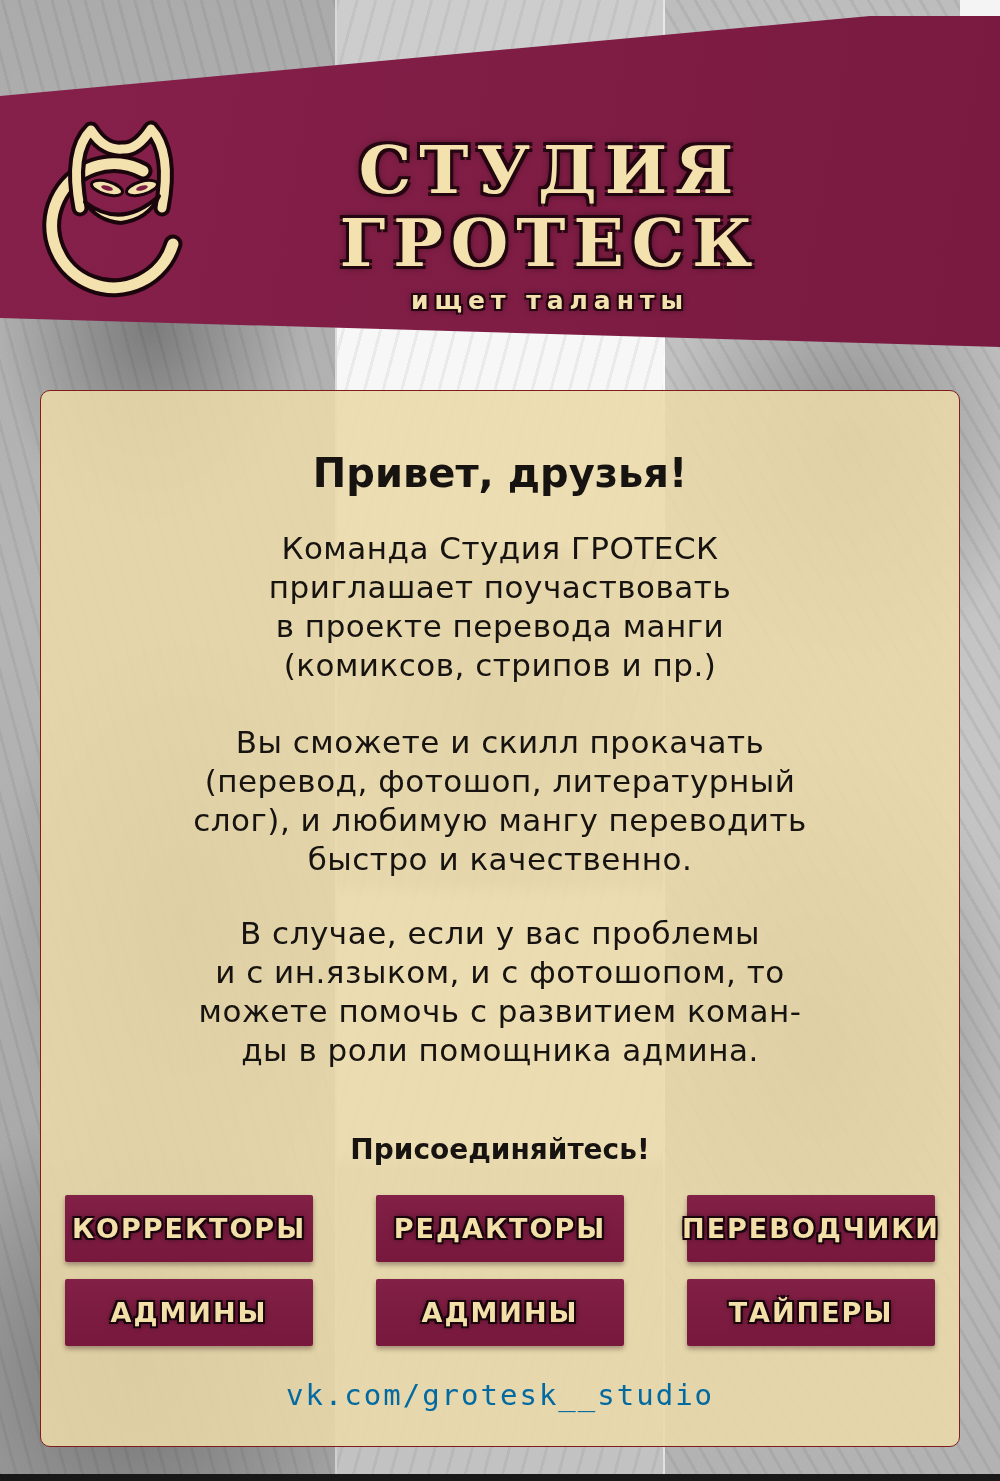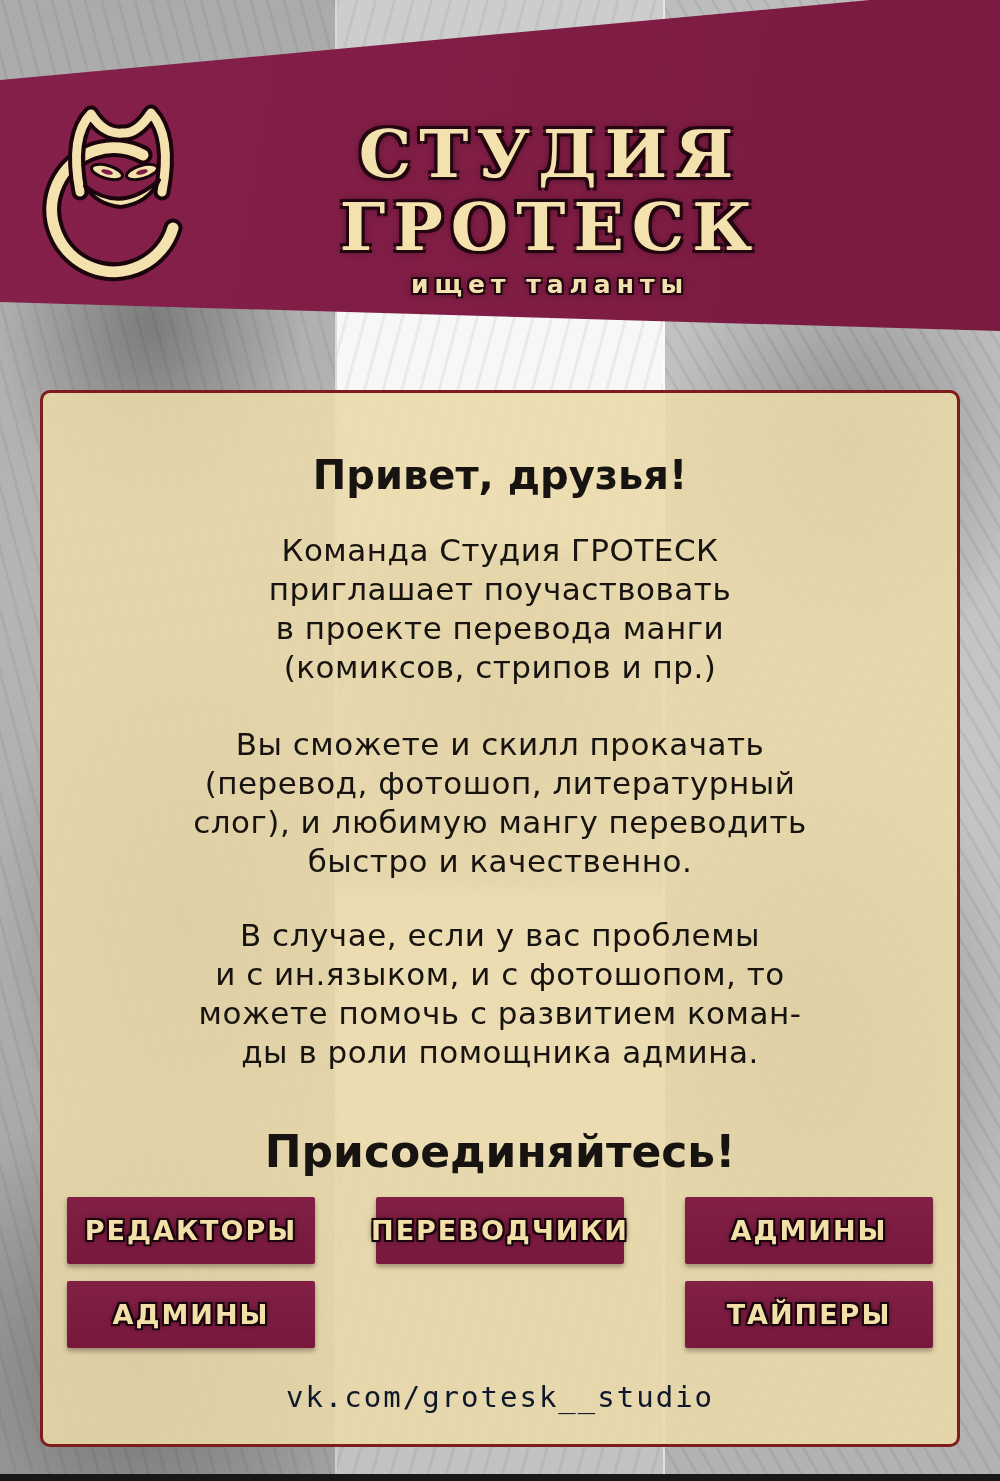--- a/index.html
+++ b/index.html
@@ -41,21 +41,21 @@
   }
   .bg-corner{
     position:absolute; right:0; top:0; width:40px; height:130px;
     background:#f4f4f4;
   }
   .bg-bottom-strip{
     position:absolute; left:0; right:0; bottom:0; height:7px; background:#181818;
   }
   
   .banner{
-    position:absolute; left:0; top:0; width:1000px; height:336px;
+    position:absolute; left:0; top:16px; width:1000px; height:336px;
     background:linear-gradient(100deg,#85204a,#7a1a40);
     clip-path:polygon(0 80px, 870px 0, 1000px 0, 1000px 331px, 0 302px);
     filter:drop-shadow(0 5px 7px rgba(40,0,15,.45));
   }
   .logo{position:absolute; left:25px; top:100px; width:170px; height:185px;}
   .banner-text{
     position:absolute; left:170px; width:760px; top:118px; text-align:center;
   }
   .studio-title{
     font-family:"DejaVu Serif", serif;
@@ -72,35 +72,35 @@
     text-shadow:
       -2px -2px 0 #23060f, 2px -2px 0 #23060f,
       -2px 2px 0 #23060f, 2px 2px 0 #23060f,
       0 0 7px rgba(0,0,0,.8);
   }
   
   .panel{
     position:absolute; left:40px; top:390px; width:920px; height:1057px;
     box-sizing:border-box;
     background:rgba(235,219,168,.88);
-    border:3px solid #7f1d1d; border-radius:10px;
+    border:1px solid #7f1d1d; border-radius:10px;
     text-align:center; color:#171310;
   }
   .greeting{
     margin:58px 0 0; font-size:40px; line-height:48px; font-weight:bold;
   }
   .para{
     font-size:31px; line-height:39px; margin:0; font-weight:500;
     white-space:pre-line; letter-spacing:.5px;
   }
   .p1{margin-top:32px;}
   .p2{margin-top:38px;}
   .p3{margin-top:35px;}
   .cta{
-    margin:55px 0 0; font-size:44px; line-height:50px; font-weight:bold;
+    margin:55px 0 0; font-size:28px; line-height:50px; font-weight:bold;
   }
   .roles{
     margin-top:20px; padding:0 24px;
     display:flex; flex-wrap:wrap; justify-content:space-between;
   }
   .role-btn{
     width:248px; height:67px; margin-bottom:17px;
     background:linear-gradient(#822045,#77183c);
     border:none; border-radius:2px; cursor:pointer;
     display:flex; align-items:center; justify-content:center;
@@ -109,21 +109,21 @@
     font-weight:bold; font-size:27px; letter-spacing:2px;
     color:#f2e0a8;
     text-shadow:
       -2px -2px 0 #1a050d, 2px -2px 0 #1a050d,
       -2px 2px 0 #1a050d, 2px 2px 0 #1a050d,
       0 0 6px rgba(0,0,0,.85);
   }
   .vk-link{
     display:block; margin-top:15px;
     font-family:"DejaVu Sans Mono", monospace;
-    font-size:29px; letter-spacing:2px; color:#0f172a;
+    font-size:29px; letter-spacing:2px; color:#0369a1;
     text-decoration:none;
   }
 </style>
 </head>
 <body>
 
 <div class="poster">
 
   <div class="bg">
     <div class="bg-strip bg-left"></div>
@@ -171,20 +171,21 @@
 слог), и любимую мангу переводить
 быстро и качественно.</p>
     <p class="para p3">В случае, если у вас проблемы
 и с ин.языком, и с фотошопом, то
 можете помочь с развитием коман-
 ды в роли помощника админа.</p>
 
     <h2 class="cta">Присоединяйтесь!</h2>
 
     <div class="roles">
+      <button class="role-btn">КОРРЕКТОРЫ</button>
       <button class="role-btn">РЕДАКТОРЫ</button>
       <button class="role-btn">ПЕРЕВОДЧИКИ</button>
       <button class="role-btn">АДМИНЫ</button>
       <button class="role-btn">АДМИНЫ</button>
       <button class="role-btn">ТАЙПЕРЫ</button>
     </div>
 
     <a class="vk-link" href="#">vk.com/grotesk__studio</a>
   </div>
 

